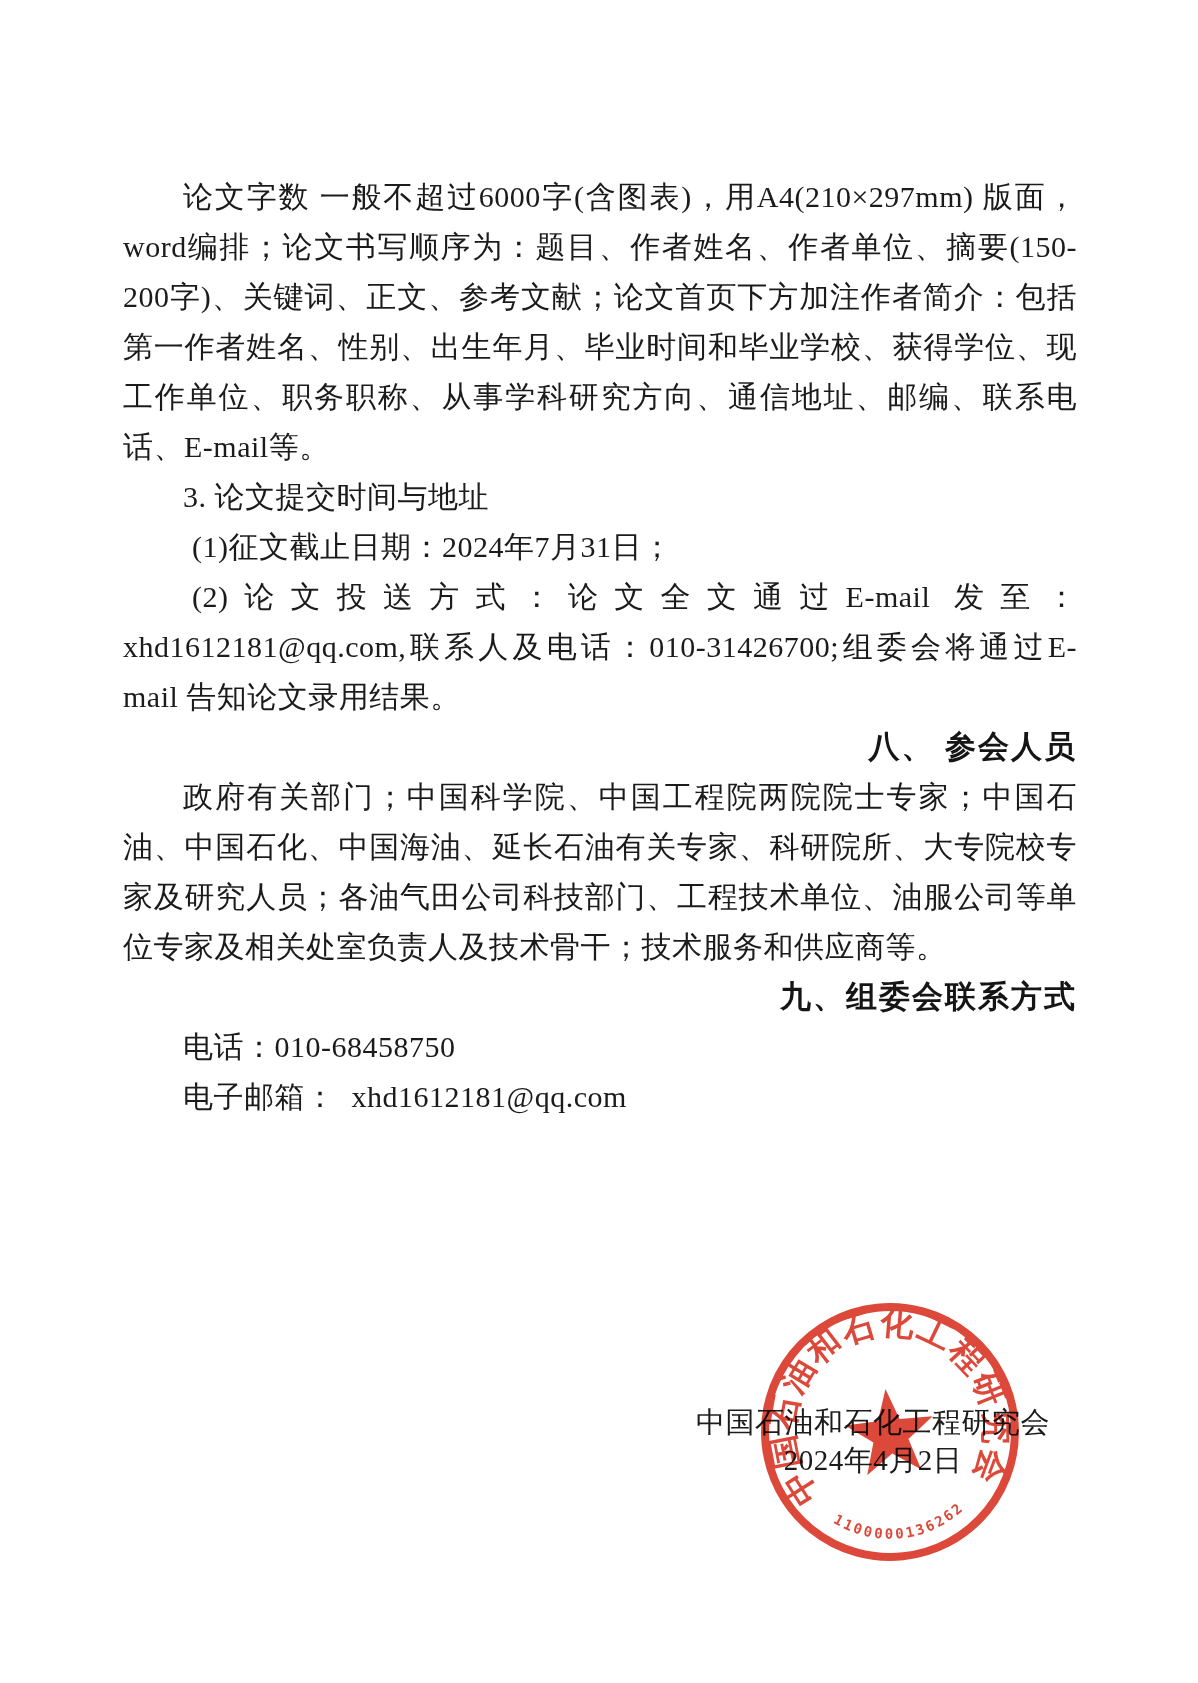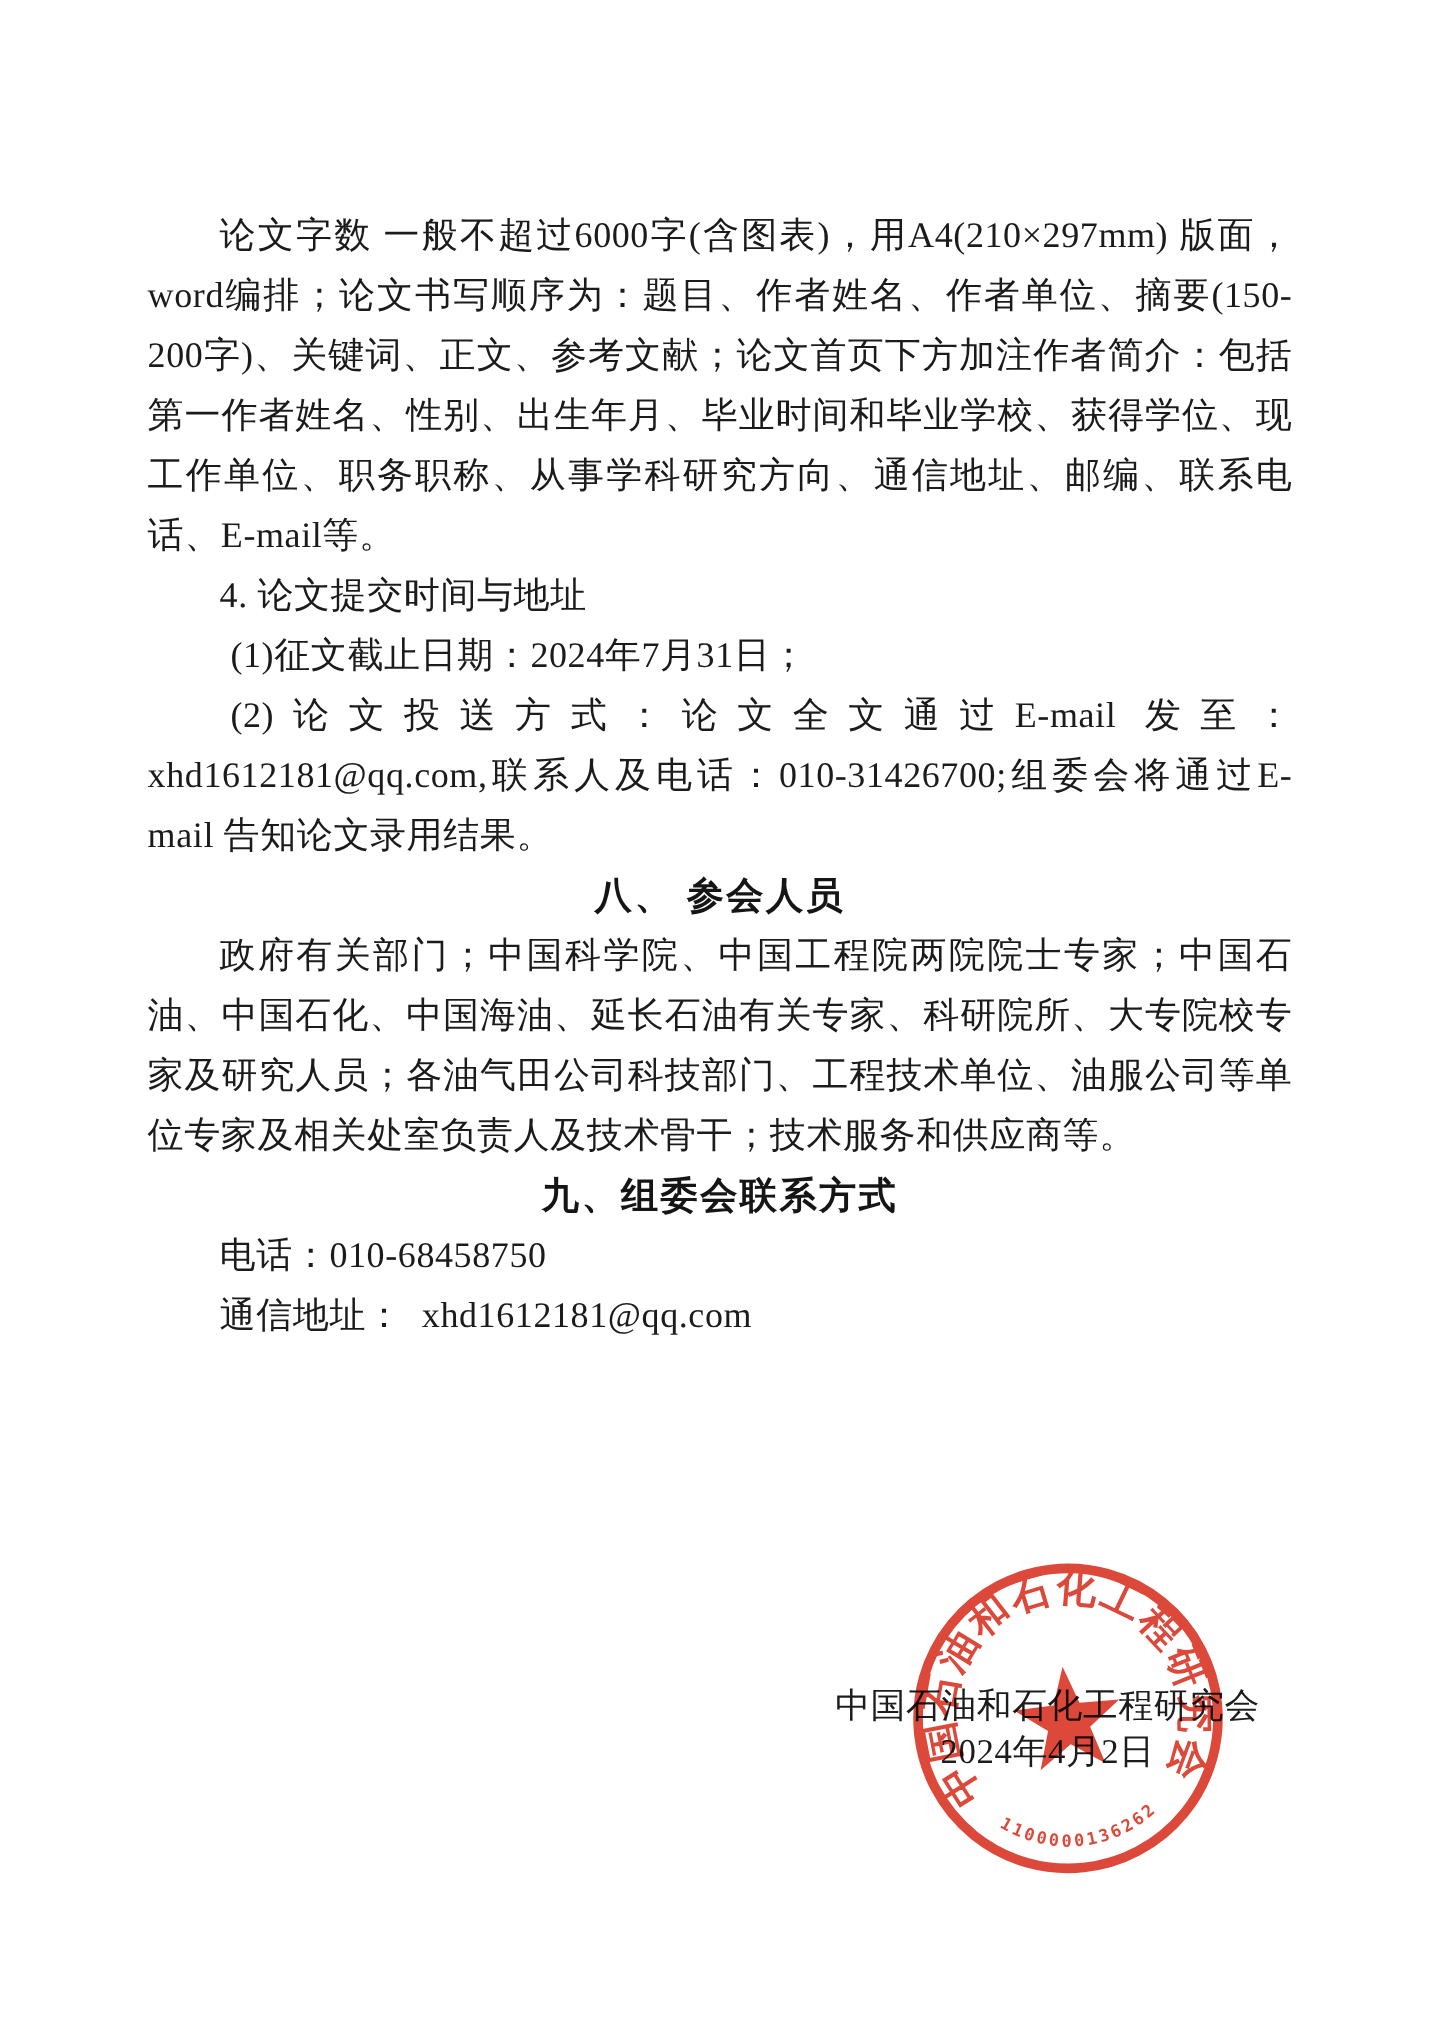--- a/index.html
+++ b/index.html
@@ -28,21 +28,21 @@
   .item{text-indent:2.3em;}
   .subsec{text-indent:2em;}
   .heading{
     margin:0;
     font-family:"Liberation Sans","DejaVu Sans",sans-serif;
     font-weight:700;
     font-size:31px;
     line-height:50px;
     letter-spacing:2px;
     color:#151515;
-    text-align:center;
+    text-align:right;
   }
   .signature{
     position:absolute;
     left:623px;
     top:1403px;
     width:500px;
     text-align:center;
     font-size:29px;
     line-height:38px;
     letter-spacing:0.5px;
@@ -74,28 +74,28 @@
     font-weight:700;
   }
 </style>
 </head>
 <body>
 
 <div id="page">
 
   <div class="content">
     <p class="para">论文字数 一般不超过6000字(含图表)，用A4(210×297mm) 版面，word编排；论文书写顺序为：题目、作者姓名、作者单位、摘要(150-200字)、关键词、正文、参考文献；论文首页下方加注作者简介：包括第一作者姓名、性别、出生年月、毕业时间和毕业学校、获得学位、现工作单位、职务职称、从事学科研究方向、通信地址、邮编、联系电话、E-mail等。</p>
-    <p class="subsec">4. 论文提交时间与地址</p>
+    <p class="subsec">3. 论文提交时间与地址</p>
     <p class="item">(1)征文截止日期：2024年7月31日；</p>
     <p class="item">(2)论文投送方式：论文全文通过E-mail 发至：  xhd1612181@qq.com,联系人及电话：010-31426700;组委会将通过E-mail 告知论文录用结果。</p>
     <p class="heading">八、 参会人员</p>
     <p class="para">政府有关部门；中国科学院、中国工程院两院院士专家；中国石油、中国石化、中国海油、延长石油有关专家、科研院所、大专院校专家及研究人员；各油气田公司科技部门、工程技术单位、油服公司等单位专家及相关处室负责人及技术骨干；技术服务和供应商等。</p>
     <p class="heading">九、组委会联系方式</p>
     <p class="para">电话：010-68458750</p>
-    <p class="para">通信地址：  xhd1612181@qq.com</p>
+    <p class="para">电子邮箱：  xhd1612181@qq.com</p>
   </div>
 
   <div class="signature">
     <div>中国石油和石化工程研究会</div>
     <div>2024年4月2日</div>
   </div>
 
   <div class="stamp">
     <svg viewBox="0 0 262 262" xmlns="http://www.w3.org/2000/svg">
       <defs>

